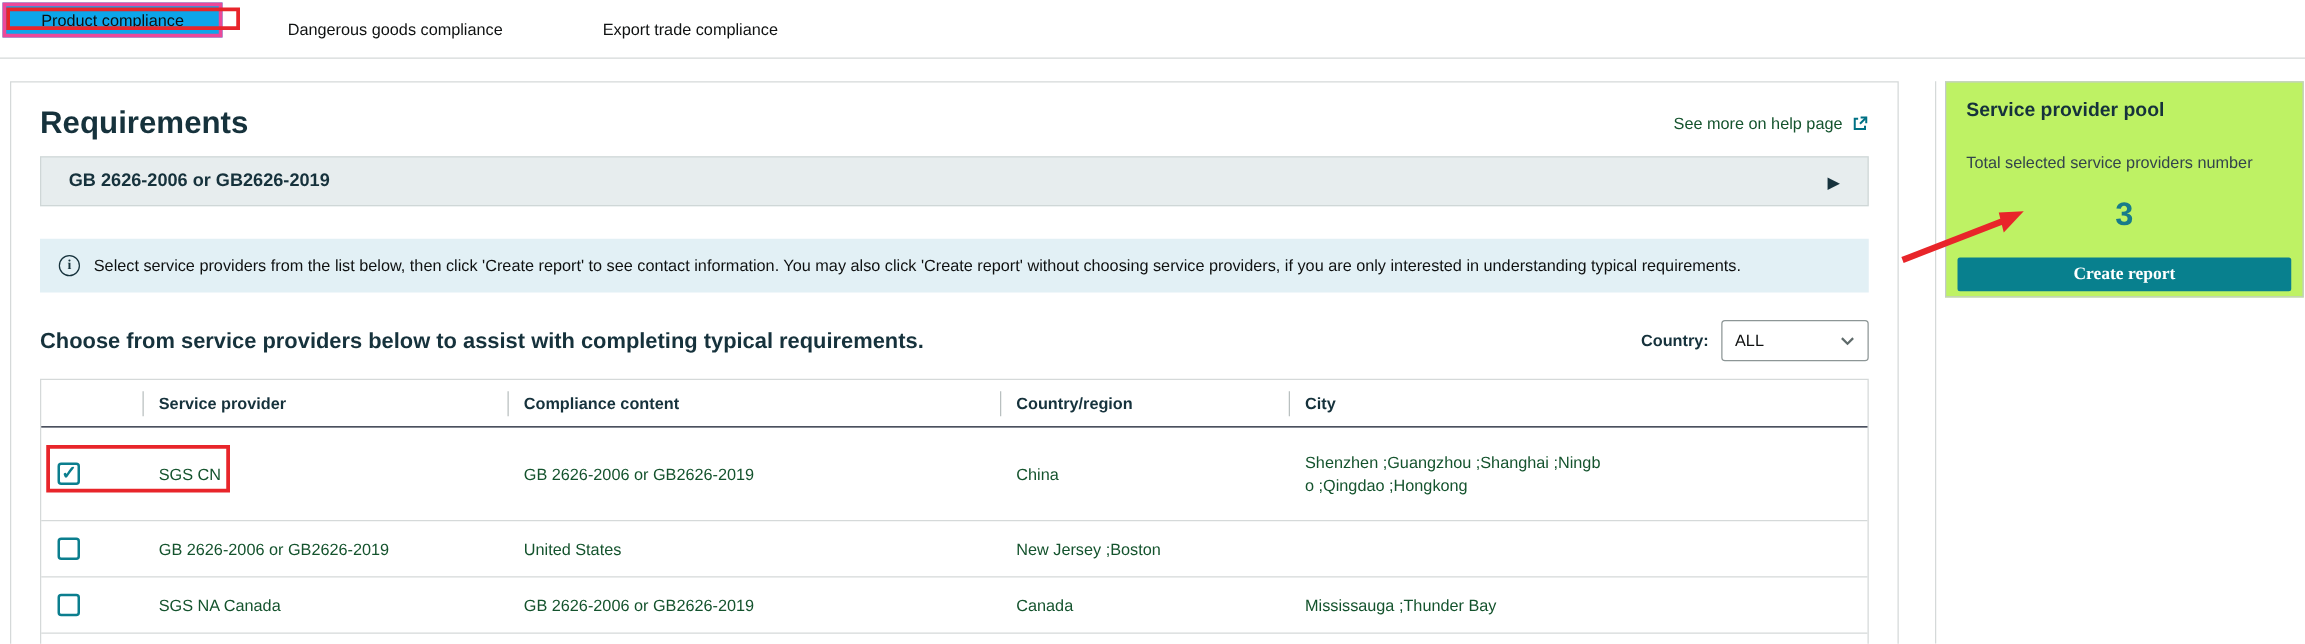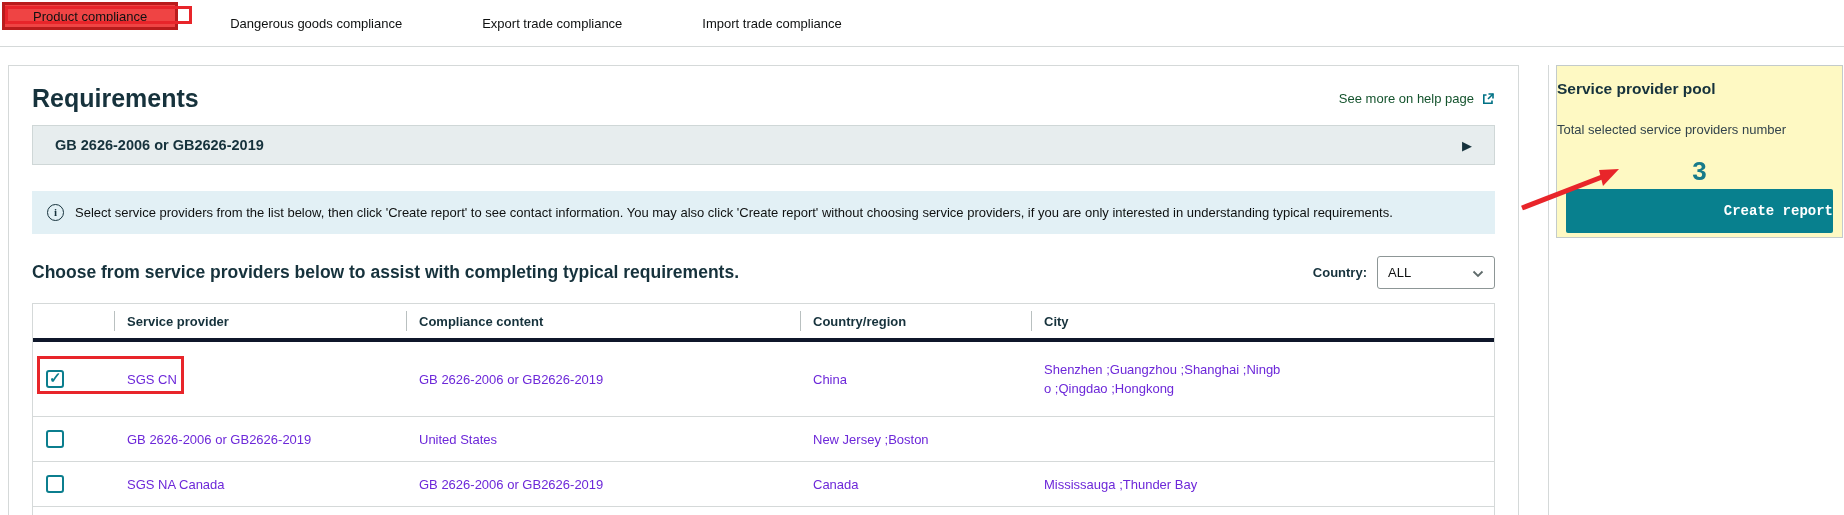--- a/index.html
+++ b/index.html
@@ -4,21 +4,21 @@
 <style>
   * { margin:0; padding:0; box-sizing:border-box; }
   html,body { width:1844px; height:515px; background:#fff; overflow:hidden;
     font-family:"Liberation Sans", sans-serif; color:#0f1111; position:relative; }
 
   
   .tabbar { position:absolute; left:0; top:0; width:1844px; height:47px;
     border-bottom:1px solid #d5d9d9; display:flex; align-items:stretch; padding-left:2px; }
   .tab { display:flex; align-items:center; padding:0 28px; font-size:13px;
     color:#0f1111; cursor:pointer; white-space:nowrap; margin-right:24px; position:relative; }
-  .tab.selected { border:3px solid #b91c1c; margin-top:2px; margin-bottom:16px; background:#ef4444; z-index:2; }
+  .tab.selected { border:3px solid #ec4899; margin-top:2px; margin-bottom:16px; background:#0ea5e9; z-index:2; }
   .tab-annotation { position:absolute; left:0; top:1px; right:-17px; bottom:3px;
     border:3px solid #e8252a; pointer-events:none; z-index:3; }
 
   
   .panel { position:absolute; left:8px; top:65px; width:1511px; height:840px;
     border:1px solid #d5d9d9; background:#fff; padding:18px 23px; }
   .panel-head { display:flex; justify-content:space-between; align-items:center; }
   .panel-title { font-size:25px; font-weight:bold; color:#16323c; }
   .help-link { display:flex; align-items:center; gap:7px; color:#14532d; font-size:13px;
     text-decoration:none; cursor:pointer; }
@@ -41,67 +41,64 @@
   .country-group { display:flex; align-items:center; gap:10px; }
   .country-label { font-size:13px; font-weight:bold; color:#16323c; }
   .select { width:118px; height:33px; border:1px solid #8d9696; border-radius:3px; background:#fff;
     display:flex; align-items:center; justify-content:space-between; padding:0 10px; cursor:pointer; }
   .select-value { font-size:13px; color:#0f1111; }
 
   
   .table { margin-top:14px; border:1px solid #d5d9d9; }
   .trow { display:grid; grid-template-columns:81px 292px 394px 231px 1fr; align-items:center; }
   .trow > div { padding-left:13px; position:relative; }
-  .thead { height:38px; border-bottom:4px solid #0f172a; }
+  .thead { height:38px; border-bottom:1px solid #0f172a; }
   .thead > div { font-size:13px; font-weight:bold; color:#16323c; }
   .thead > div:not(:first-child)::before { content:""; position:absolute; left:0; top:50%;
     transform:translateY(-50%); width:1px; height:20px; background:#b9c0c0; }
-  .tbody-row { font-size:13px; color:#6d28d9; border-bottom:1px solid #d5d9d9; }
+  .tbody-row { font-size:13px; color:#14532d; border-bottom:1px solid #d5d9d9; }
   .row-tall { height:75px; }
   .row-std { height:45px; }
   .row-clip { height:40px; }
   .cell-city { white-space:pre-line; line-height:19px; }
   .checkbox { width:18px; height:18px; border:2px solid #0b7e8e; border-radius:3px; background:#fff;
     position:relative; cursor:pointer; display:block; }
   .checkbox.checked::after { content:"\2713"; position:absolute; left:1px; top:-3px;
     color:#0b7e8e; font-size:15px; font-weight:bold; }
 
   
   .v-divider { position:absolute; left:1548px; top:65px; width:1px; height:450px; background:#d5d9d9; }
   .pool-card { position:absolute; left:1556px; top:65px; width:287px; height:173px;
-    border:1px solid #c3cbcb; background:#fef9c3; padding:14px 0; }
+    border:1px solid #c3cbcb; background:#bef264; padding:14px 16px; }
   .pool-title { font-size:15.5px; font-weight:bold; color:#16323c; }
   .pool-subtitle { margin-top:24px; font-size:13px; color:#33444c; }
   .pool-count { margin-top:19px; text-align:center; font-size:26px; font-weight:bold; color:#177b8a; }
-  .create-btn { position:absolute; left:9px; right:9px; bottom:4px; height:44px; background:#08808e;
+  .create-btn { position:absolute; left:9px; right:9px; bottom:4px; height:27px; background:#08808e;
     color:#fff; font-size:14px; font-weight:bold; border:none; border-radius:2px; cursor:pointer;
-    font-family:Liberation Mono, monospace;text-align:right; }
+    font-family:Liberation Serif, serif; }
 
   
   .row-annotation { position:absolute; left:37px; top:356px; width:147px; height:38px;
     border:3px solid #e8252a; pointer-events:none; z-index:5; }
   .arrow-annotation { position:absolute; left:1500px; top:155px; width:150px; height:70px;
     pointer-events:none; z-index:5; }
 </style>
 </head>
 <body>
 
 <div class="tabbar">
   <div class="tab selected">
     <span class="tab-annotation"></span>
     <span>Product compliance</span>
   </div>
   <div class="tab">
     <span>Dangerous goods compliance</span>
   </div>
   <div class="tab">
     <span>Export trade compliance</span>
-  </div>
-  <div class="tab">
-    <span>Import trade compliance</span>
   </div>
 </div>
 
 <div class="panel">
   <div class="panel-head">
     <div class="panel-title">Requirements</div>
     <a class="help-link">
       <span>See more on help page</span>
       <span>
         <svg width="14" height="14" viewBox="0 0 14 14" fill="none" stroke="#007185" stroke-width="1.6">

